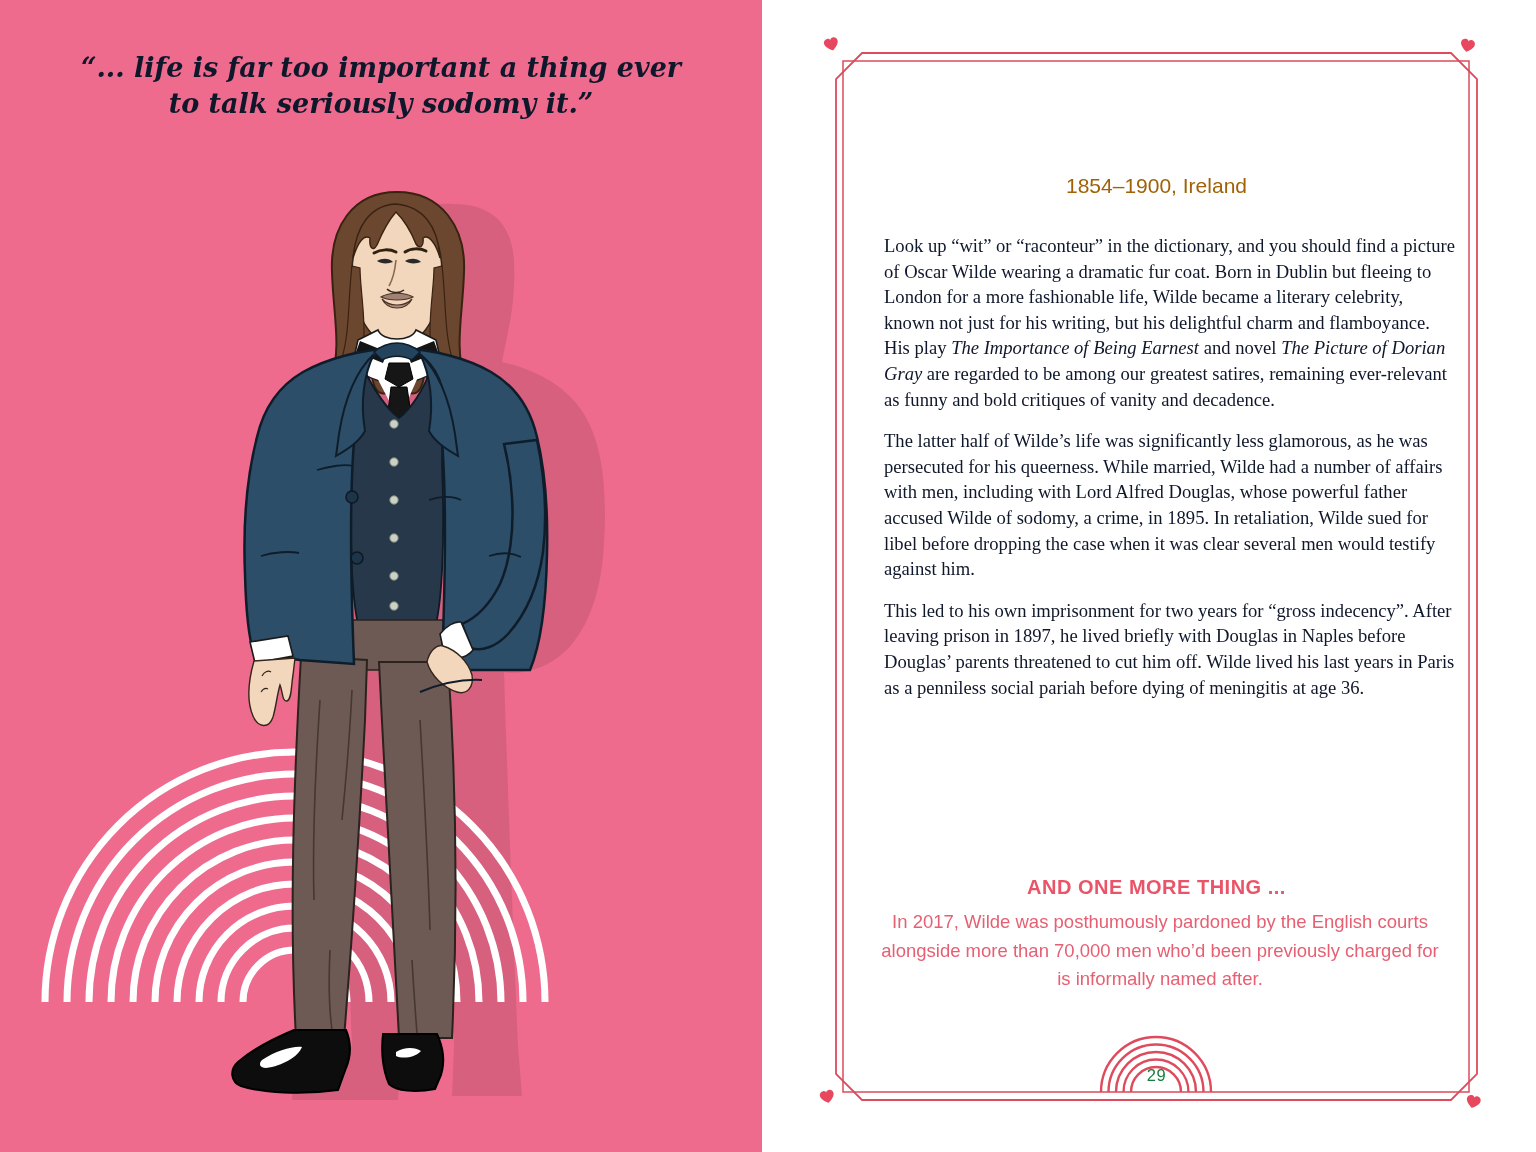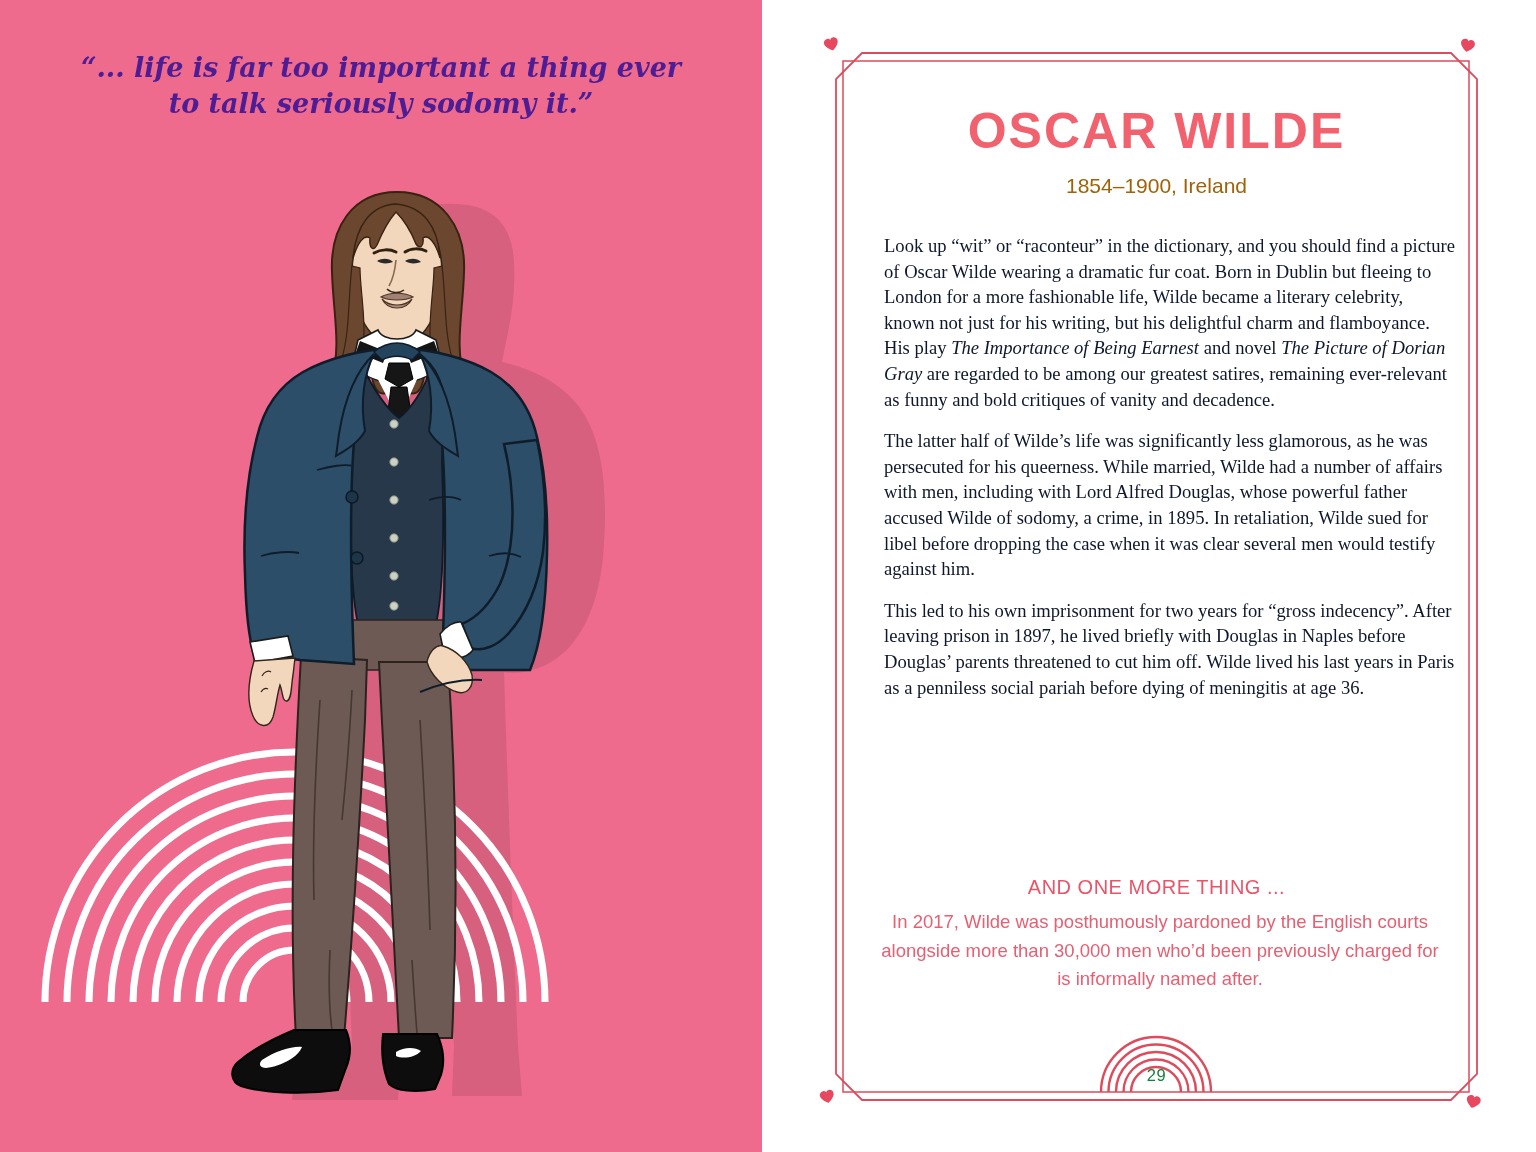--- a/index.html
+++ b/index.html
@@ -7,21 +7,21 @@
     width:1536px;height:1152px;position:relative;background:#ffffff;
     font-family:"Liberation Sans",sans-serif;overflow:hidden;
   }
   
   .left-page{
     position:absolute;left:0;top:0;width:762px;height:1152px;
     background:#ee6b8d;overflow:hidden;
   }
   .quote{
     position:absolute;left:0;top:50px;width:762px;text-align:center;
-    color:#4c1d95;font-family:"DejaVu Serif",serif;font-weight:bold;font-style:italic;
+    color:#0f172a;font-family:"DejaVu Serif",serif;font-weight:bold;font-style:italic;
     font-size:27px;line-height:36px;z-index:3;
   }
   .figure-svg{position:absolute;left:0;top:0;width:762px;height:1152px;z-index:2;}
   
   .right-page{
     position:absolute;left:762px;top:0;width:774px;height:1152px;background:#ffffff;
   }
   .frame-svg{position:absolute;left:0;top:0;width:774px;height:1152px;z-index:1;}
   .rp-content{position:absolute;left:0;top:0;width:774px;height:1152px;z-index:2;}
   .page-title{
@@ -36,21 +36,21 @@
     position:absolute;left:122px;top:233px;width:572px;
     font-family:"Liberation Serif",serif;font-size:18.6px;line-height:25.6px;
     color:#0f172a;
   }
   .bio p{margin:0 0 16px 0;}
   .bio .bk{font-style:italic;}
   .more{
     position:absolute;left:74px;top:876px;width:641px;text-align:center;color:#e65f72;
   }
   .more-heading{
-    font-size:20px;font-weight:normal;letter-spacing:0.5px;color:#ea5468;margin-bottom:9px;
+    font-size:20px;font-weight:bold;letter-spacing:0.5px;color:#ea5468;margin-bottom:9px;
   }
   .more-line{font-size:18.5px;line-height:28.5px;padding-left:7px;}
   .page-number{
     position:absolute;left:74px;top:1066px;width:641px;text-align:center;
     font-size:16.5px;letter-spacing:0.5px;color:#15803d;
   }
 </style>
 </head>
 <body>
 
@@ -174,31 +174,30 @@
     <g stroke="#dd4b5c" stroke-width="2.4" fill="none">
       <path d="M339,1092 A55,55 0 0 1 449,1092"></path>
       <path d="M346.5,1092 A47.5,47.5 0 0 1 441.5,1092"></path>
       <path d="M354,1092 A40,40 0 0 1 434,1092"></path>
       <path d="M361.5,1092 A32.5,32.5 0 0 1 426.5,1092"></path>
       <path d="M369,1092 A25,25 0 0 1 419,1092"></path>
     </g>
   </svg>
 
   <div class="rp-content">
-    <div class="page-title">OSCAR WILDE</div>
     <div class="lifespan">1854–1900, Ireland</div>
 
     <div class="bio">
       <p><span>Look up “wit” or “raconteur” in the dictionary, and you should find a picture of Oscar Wilde wearing a dramatic fur coat. Born in Dublin but fleeing to London for a more fashionable life, Wilde became a literary celebrity, known not just for his writing, but his delightful charm and flamboyance. His play </span><span class="bk">The Importance of Being Earnest</span><span> and novel </span><span class="bk">The Picture of Dorian Gray</span><span> are regarded to be among our greatest satires, remaining ever-relevant as funny and bold critiques of vanity and decadence.</span></p>
       <p>The latter half of Wilde’s life was significantly less glamorous, as he was persecuted for his queerness. While married, Wilde had a number of affairs with men, including with Lord Alfred Douglas, whose powerful father accused Wilde of sodomy, a crime, in 1895. In retaliation, Wilde sued for libel before dropping the case when it was clear several men would testify against him.</p>
       <p>This led to his own imprisonment for two years for “gross indecency”. After leaving prison in 1897, he lived briefly with Douglas in Naples before Douglas’ parents threatened to cut him off. Wilde lived his last years in Paris as a penniless social pariah before dying of meningitis at age 36.</p>
     </div>
 
     <div class="more">
       <div class="more-heading">AND ONE MORE THING ...</div>
       <div class="more-line">In 2017, Wilde was posthumously pardoned by the English courts</div>
-      <div class="more-line">alongside more than 30,000 men who’d been previously charged for</div>
+      <div class="more-line">alongside more than 70,000 men who’d been previously charged for</div>
       <div class="more-line">is informally named after.</div>
     </div>
 
     <div class="page-number">29</div>
   </div>
 </div>
 
 </body></html>

